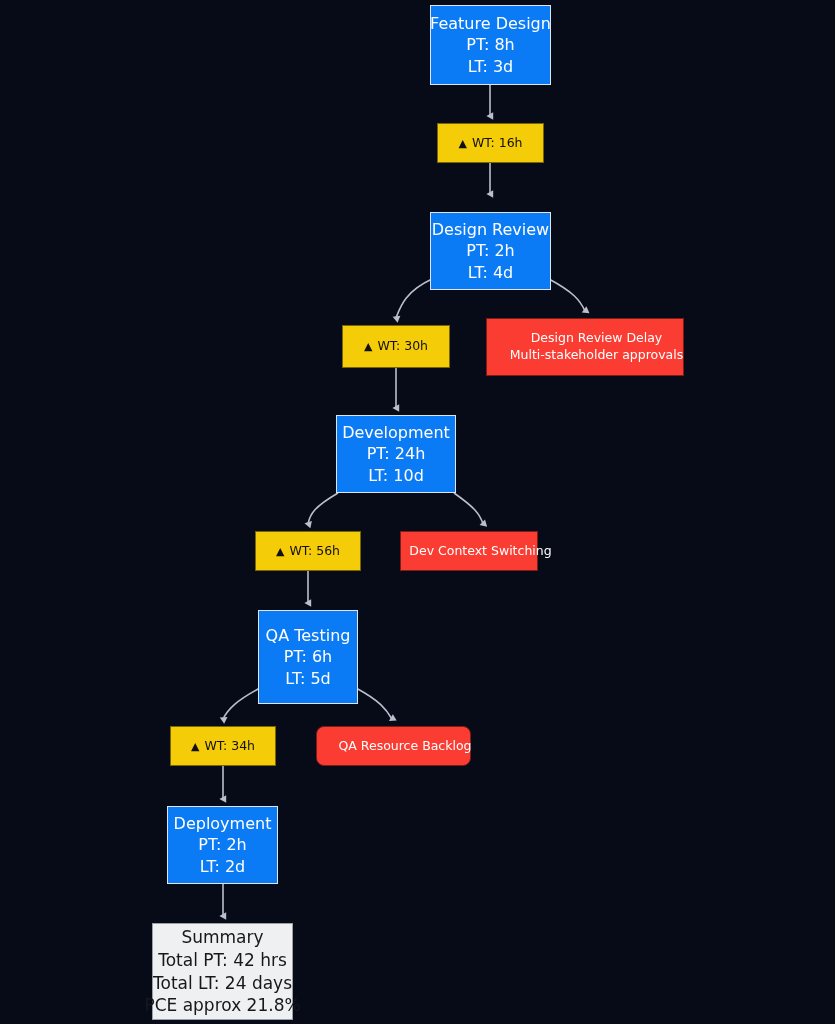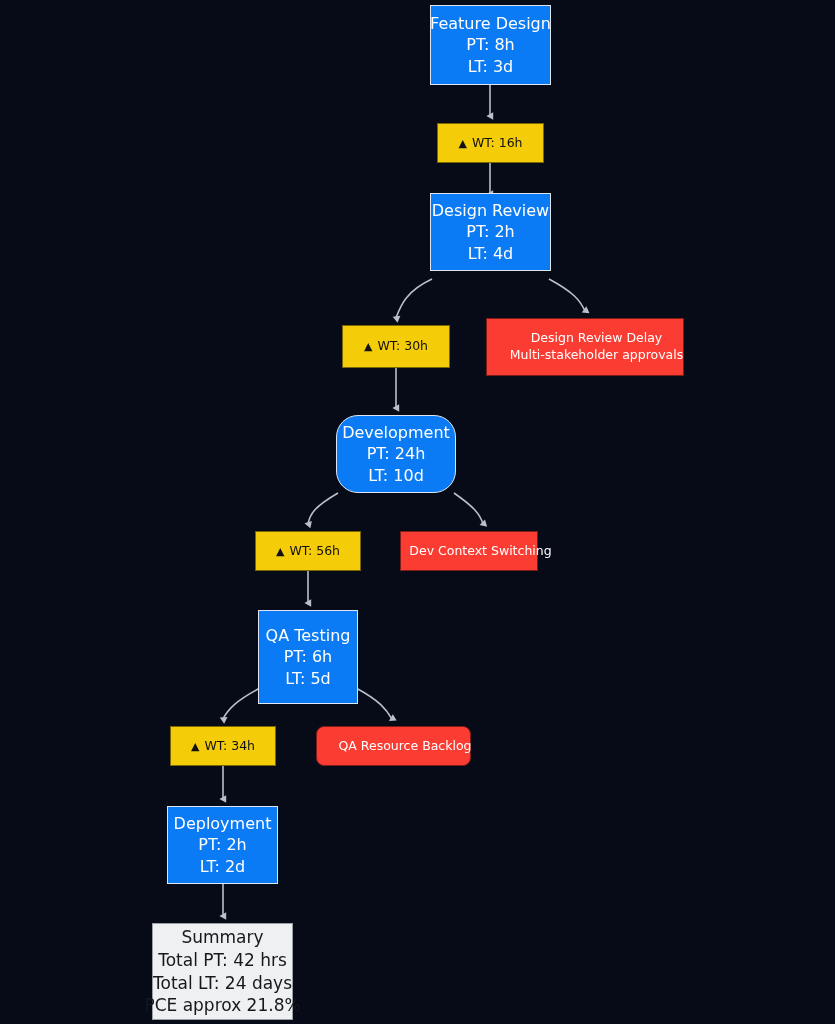--- a/index.html
+++ b/index.html
@@ -98,37 +98,37 @@
     <span class="line">Feature Design</span>
     <span class="line">PT: 8h</span>
     <span class="line">LT: 3d</span>
   </div>
 
   <div class="node node-wait" style="left:437px; top:123px; width:107px; height:40px; flex-direction:row; gap:5px;">
     <span class="warn-glyph">▲</span>
     <span class="line">WT: 16h</span>
   </div>
 
-  <div class="node node-process" style="left:430px; top:193px; width:121px; height:78px;">
+  <div class="node node-process" style="left:430px; top:212px; width:121px; height:78px;">
     <span class="line">Design Review</span>
     <span class="line">PT: 2h</span>
     <span class="line">LT: 4d</span>
   </div>
 
   <div class="node node-wait" style="left:342px; top:325px; width:108px; height:43px; flex-direction:row; gap:5px;">
     <span class="warn-glyph">▲</span>
     <span class="line">WT: 30h</span>
   </div>
 
   <div class="node node-issue" style="left:486px; top:318px; width:198px; height:58px;">
     <span class="line">Design Review Delay</span>
     <span class="line">Multi-stakeholder approvals</span>
   </div>
 
-  <div class="node node-process" style="left:336px; top:415px; width:120px; height:78px;border-radius:22px;">
+  <div class="node node-process" style="left:336px; top:415px; width:120px; height:78px;">
     <span class="line">Development</span>
     <span class="line">PT: 24h</span>
     <span class="line">LT: 10d</span>
   </div>
 
   <div class="node node-wait" style="left:255px; top:531px; width:106px; height:40px; flex-direction:row; gap:5px;">
     <span class="warn-glyph">▲</span>
     <span class="line">WT: 56h</span>
   </div>
 

